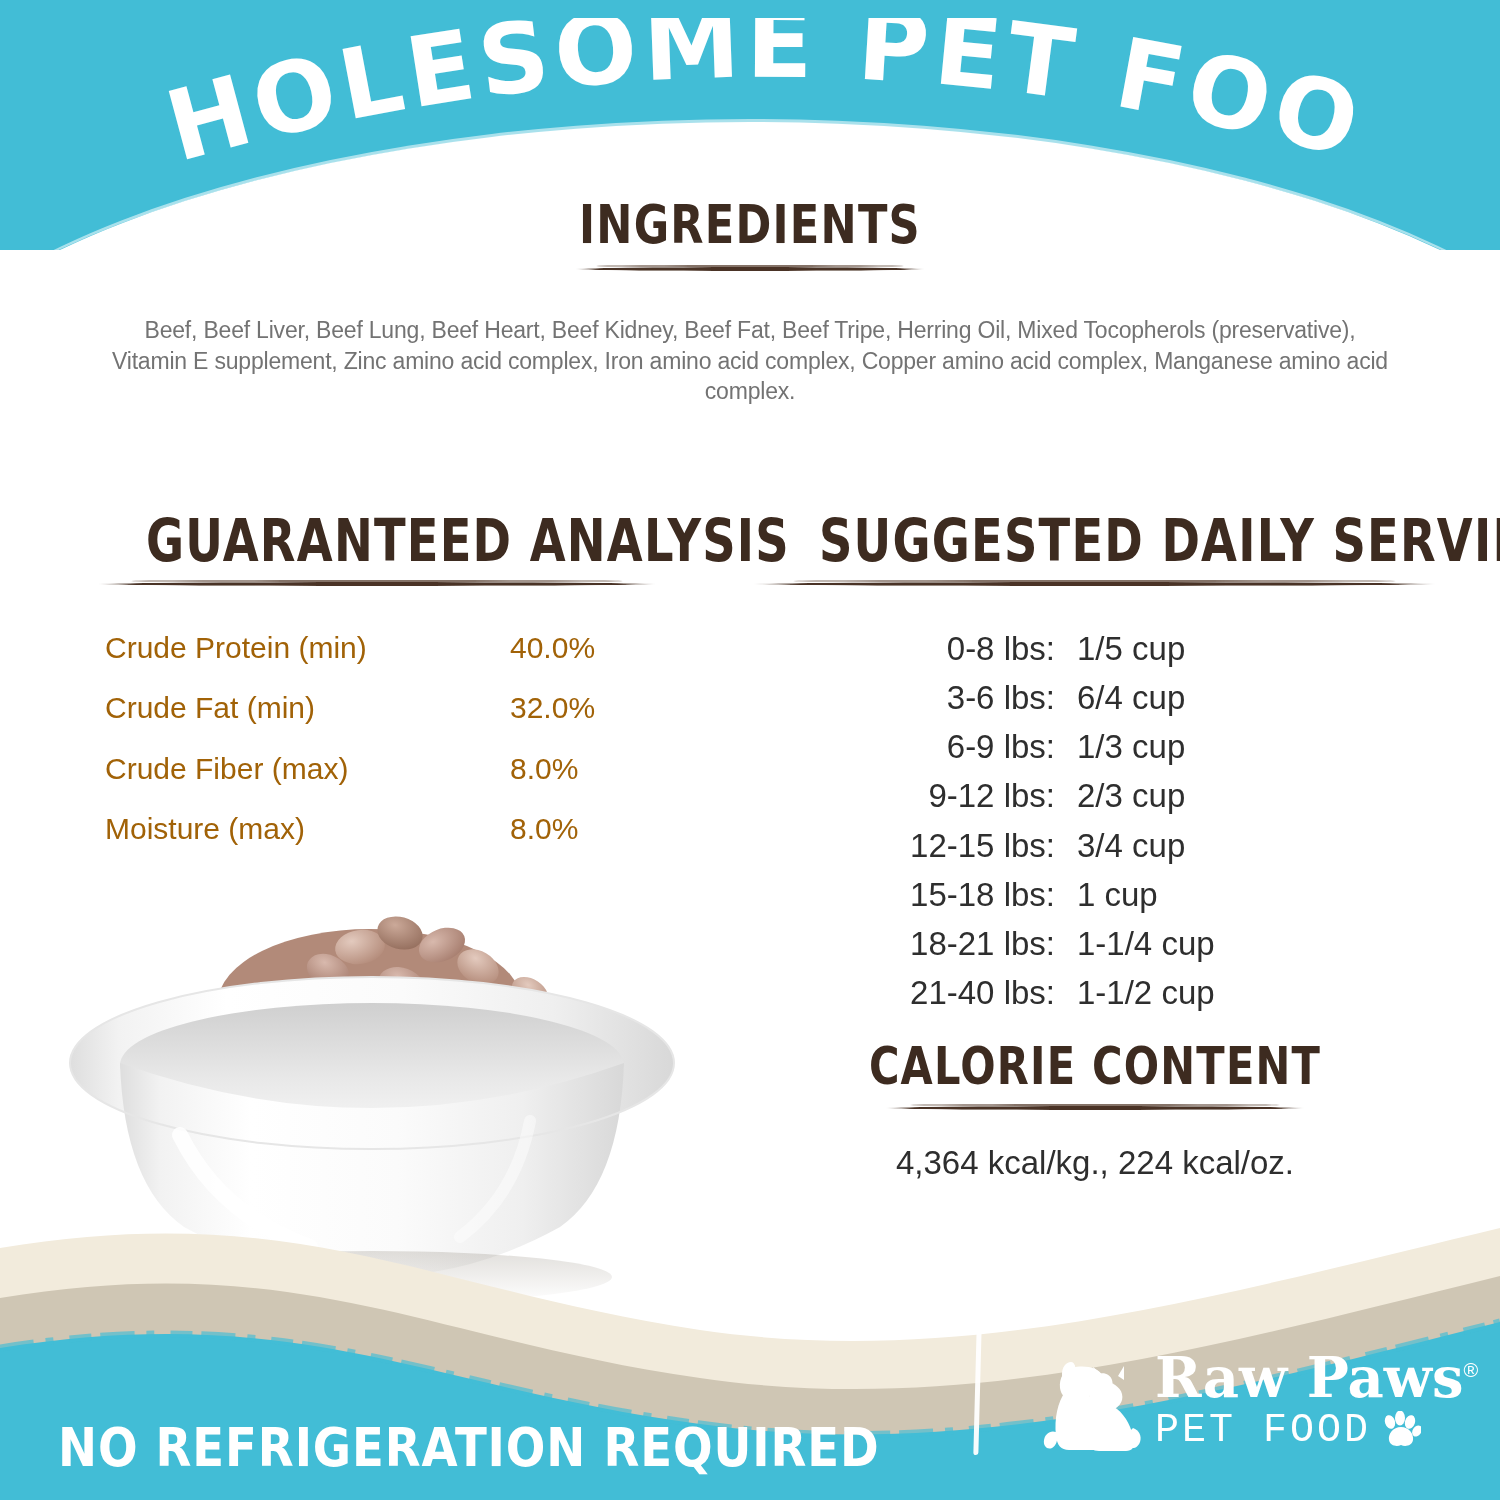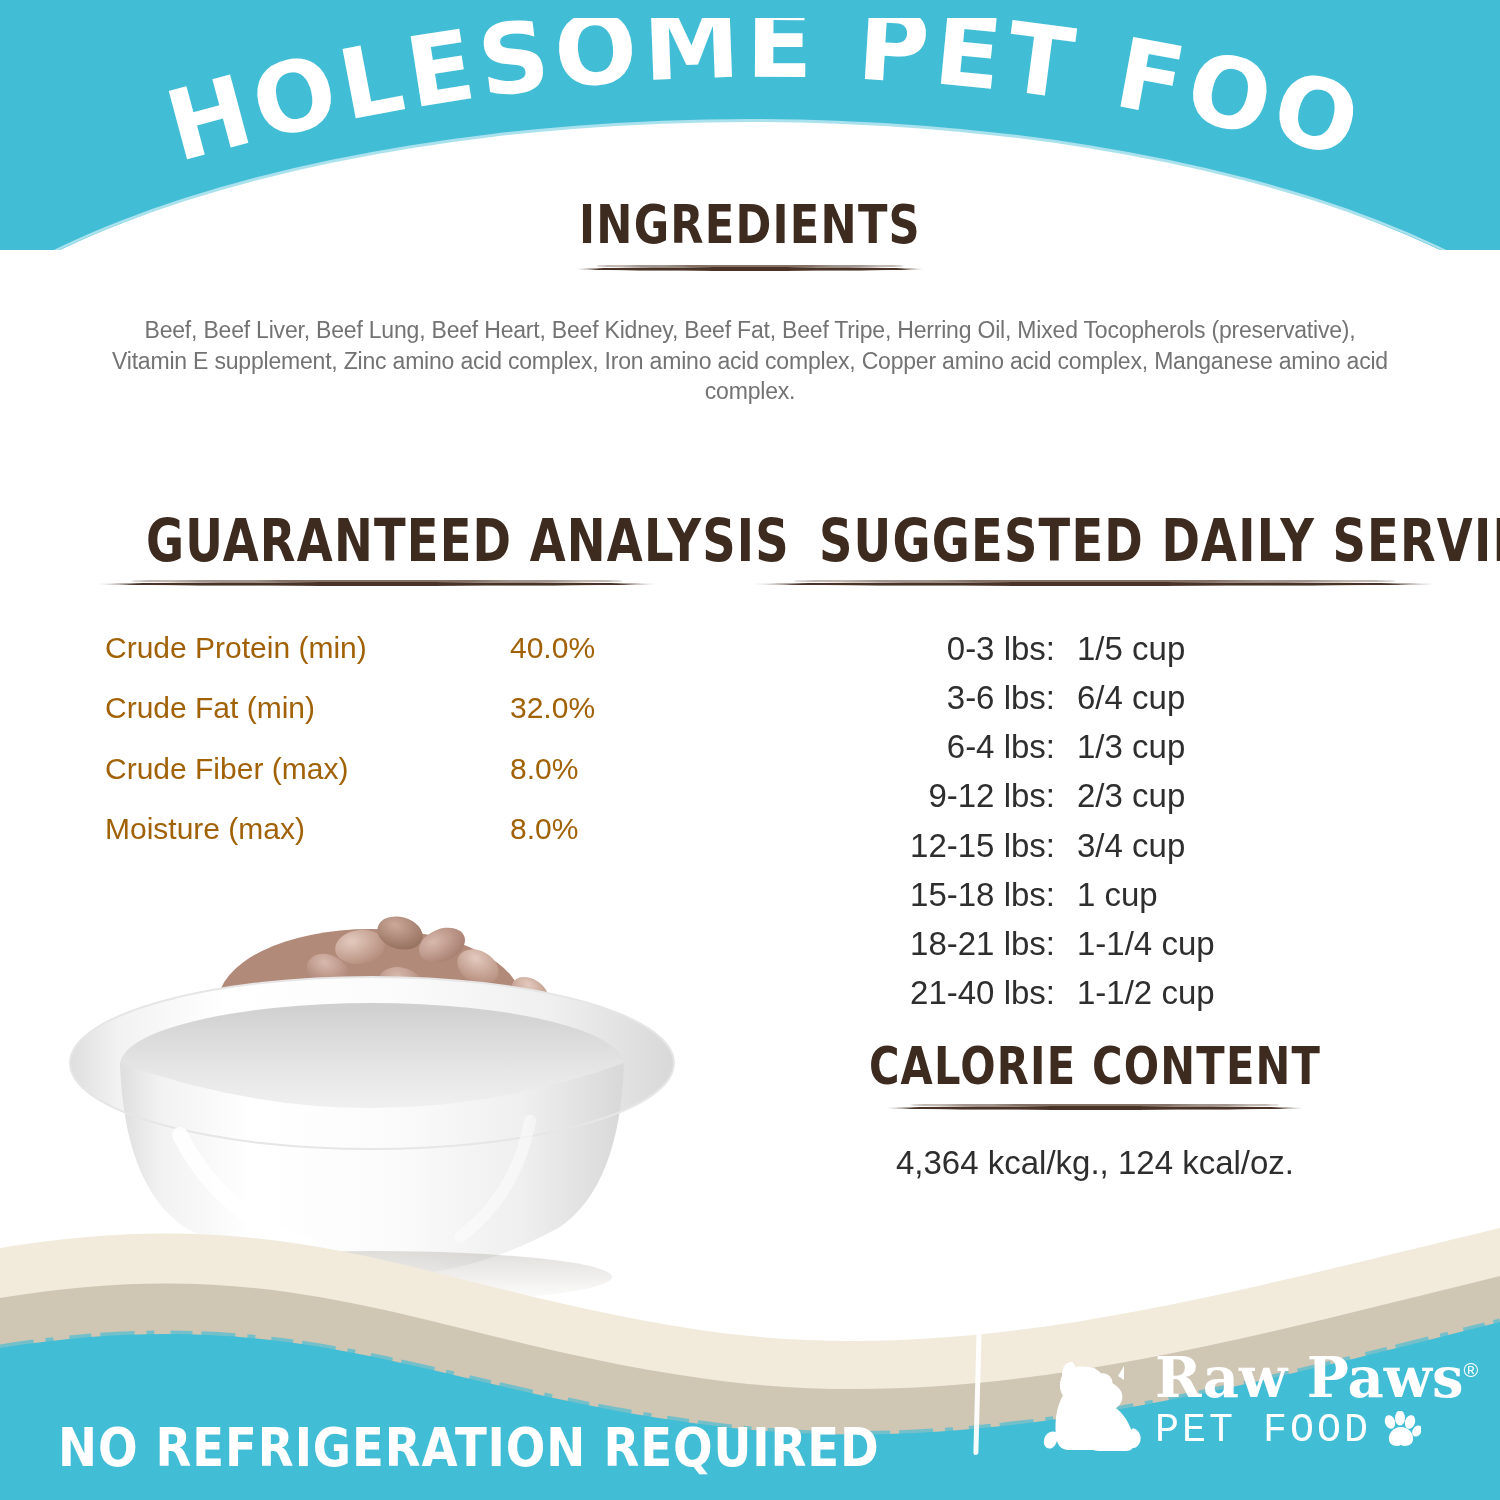--- a/index.html
+++ b/index.html
@@ -308,29 +308,29 @@
         <div class="ga-value">8.0%</div>
       </div>
     </div>
   </div>
 
   <div class="sds-block">
     <div class="sec-head">SUGGESTED DAILY SERVING</div>
     <div class="rule"></div>
     <div class="sds-rows">
       <div class="sds-row">
-        <div class="sds-weight">0-3 lbs:</div>
+        <div class="sds-weight">0-8 lbs:</div>
         <div class="sds-amount">1/5 cup</div>
       </div>
       <div class="sds-row">
         <div class="sds-weight">3-6 lbs:</div>
         <div class="sds-amount">6/4 cup</div>
       </div>
       <div class="sds-row">
-        <div class="sds-weight">6-4 lbs:</div>
+        <div class="sds-weight">6-9 lbs:</div>
         <div class="sds-amount">1/3 cup</div>
       </div>
       <div class="sds-row">
         <div class="sds-weight">9-12 lbs:</div>
         <div class="sds-amount">2/3 cup</div>
       </div>
       <div class="sds-row">
         <div class="sds-weight">12-15 lbs:</div>
         <div class="sds-amount">3/4 cup</div>
       </div>
@@ -345,21 +345,21 @@
       <div class="sds-row">
         <div class="sds-weight">21-40 lbs:</div>
         <div class="sds-amount">1-1/2 cup</div>
       </div>
     </div>
   </div>
 
   <div class="cal-block">
     <div class="sec-head">CALORIE CONTENT</div>
     <div class="rule"></div>
-    <div class="cal-text">4,364 kcal/kg., 124 kcal/oz.</div>
+    <div class="cal-text">4,364 kcal/kg., 224 kcal/oz.</div>
   </div>
 
   <div class="bowl-photo">
     <svg viewBox="0 0 625 420" xmlns="http://www.w3.org/2000/svg" aria-hidden="true">
       <defs>
         <linearGradient id="bowlOuter" x1="0" y1="0" x2="1" y2="0">
           <stop offset="0%" stop-color="#dedede"></stop>
           <stop offset="8%" stop-color="#f2f2f2"></stop>
           <stop offset="26%" stop-color="#ffffff"></stop>
           <stop offset="55%" stop-color="#fbfbfb"></stop>

